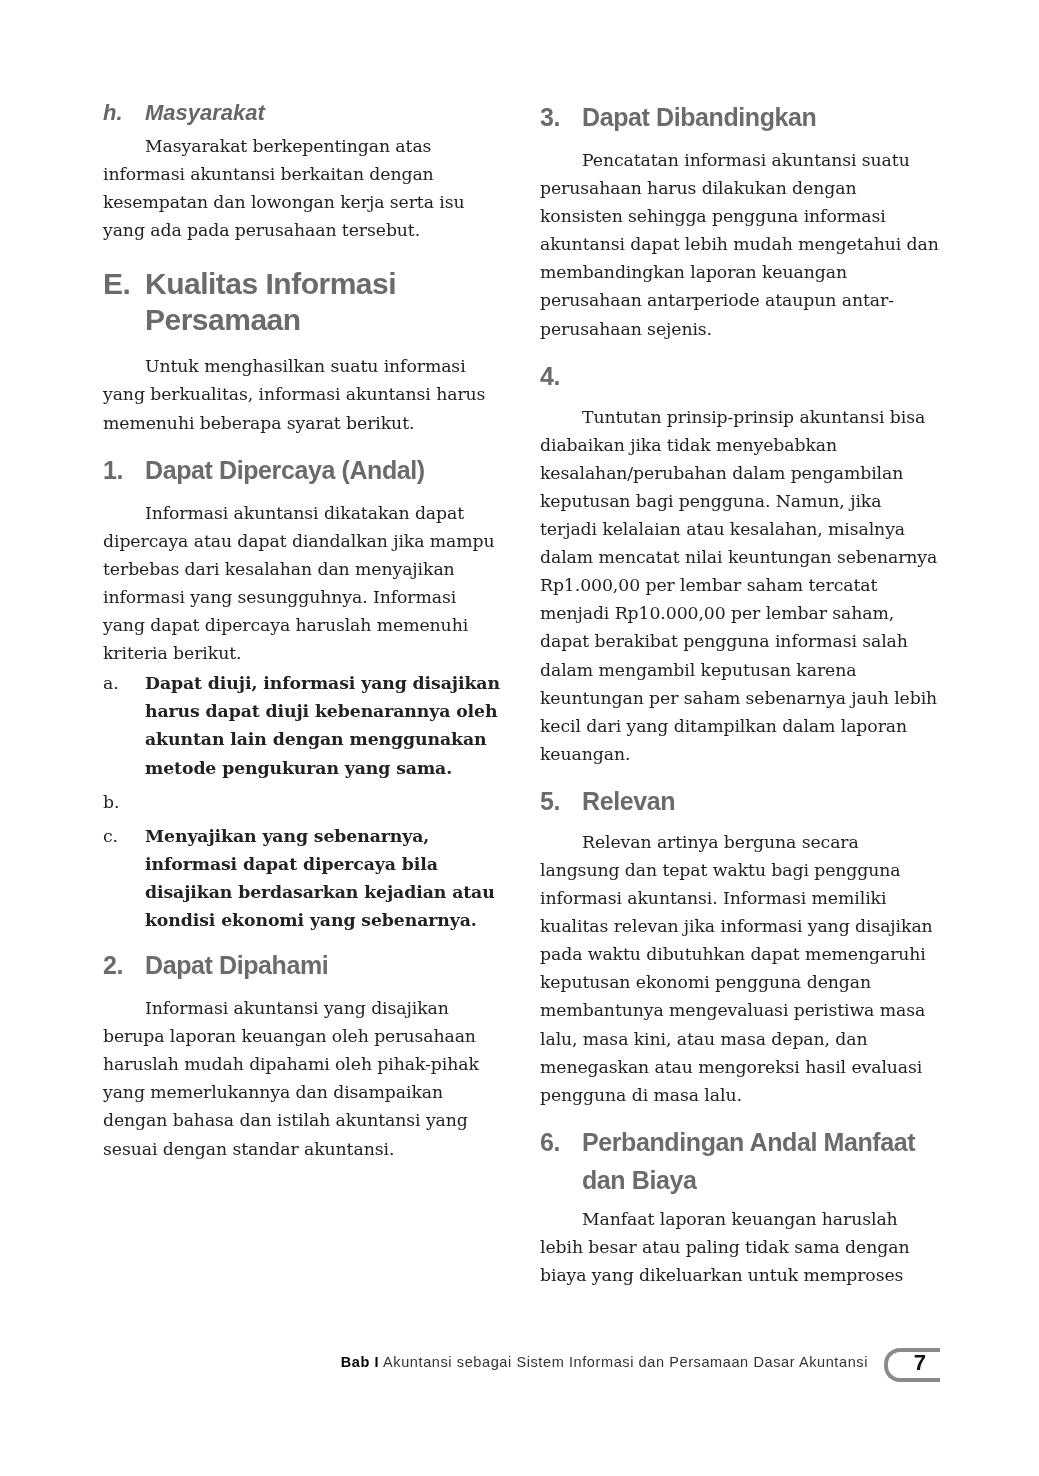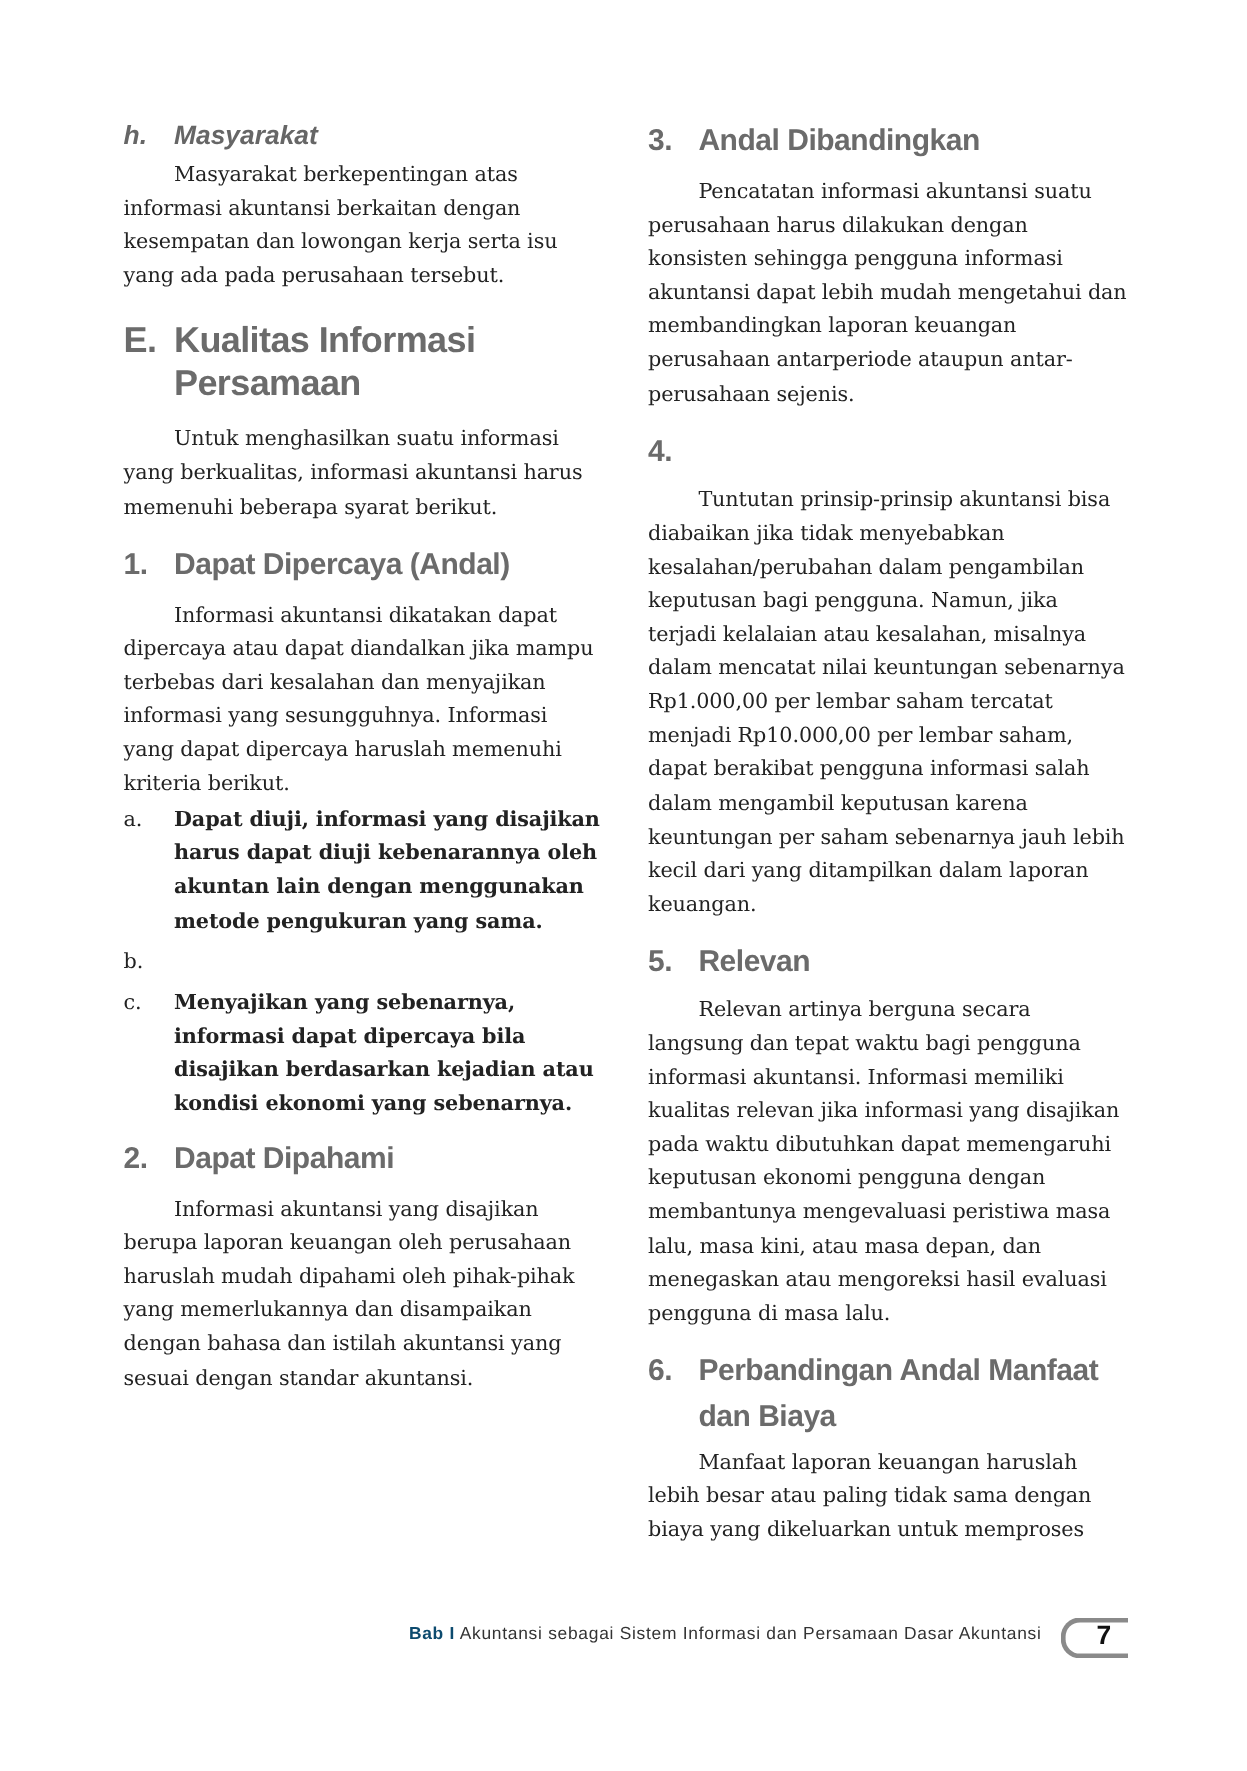--- a/index.html
+++ b/index.html
@@ -71,21 +71,21 @@
   .footer-text {
     position: absolute;
     right: 72px;
     top: 6px;
     font-family: "Liberation Sans", "DejaVu Sans", sans-serif;
     font-size: 14.5px;
     color: #333;
     letter-spacing: 0.6px;
     white-space: nowrap;
   }
-  .footer-text b { font-weight: bold; color: #0c4a6e; }
+  .footer-text b { font-weight: bold; color: #000000; }
   .page-tab {
     position: absolute;
     right: 0;
     top: 0;
     width: 56px;
     height: 34px;
     border: 4px solid #8a8a8a;
     border-right: none;
     border-radius: 16px 0 0 16px;
     box-sizing: border-box;
@@ -143,21 +143,21 @@
       <span class="num">2.</span>
       <span class="ttl">Dapat Dipahami</span>
     </h3>
     <p class="body-text indent">Informasi akuntansi yang disajikan berupa laporan keuangan oleh perusahaan haruslah mudah dipahami oleh pihak-pihak yang memerlukannya dan disampaikan dengan bahasa dan istilah akuntansi yang sesuai dengan standar akuntansi.</p>
   </div>
 
   <div class="col col-right">
 
     <h3 class="h-num" style="margin-bottom:10px;">
       <span class="num">3.</span>
-      <span class="ttl">Andal Dibandingkan</span>
+      <span class="ttl">Dapat Dibandingkan</span>
     </h3>
     <p class="body-text indent">Pencatatan informasi akuntansi suatu perusahaan harus dilakukan dengan konsisten sehingga pengguna informasi akuntansi dapat lebih mudah mengetahui dan membandingkan laporan keuangan perusahaan antarperiode ataupun antar-perusahaan sejenis.</p>
 
     <h3 class="h-num" style="margin-top:14px; margin-bottom:8px;">
       <span class="num">4.</span>
     </h3>
     <p class="body-text indent">Tuntutan prinsip-prinsip akuntansi bisa diabaikan jika tidak menyebabkan kesalahan/perubahan dalam pengambilan keputusan bagi pengguna. Namun, jika terjadi  kelalaian atau kesalahan, misalnya dalam mencatat nilai keuntungan sebenarnya Rp1.000,00 per lembar saham tercatat menjadi Rp10.000,00 per lembar saham, dapat berakibat pengguna informasi salah dalam mengambil keputusan karena keuntungan per saham sebenarnya jauh lebih kecil dari yang ditampilkan dalam laporan keuangan.</p>
 
     <h3 class="h-num" style="margin-top:14px; margin-bottom:8px;">
       <span class="num">5.</span>

